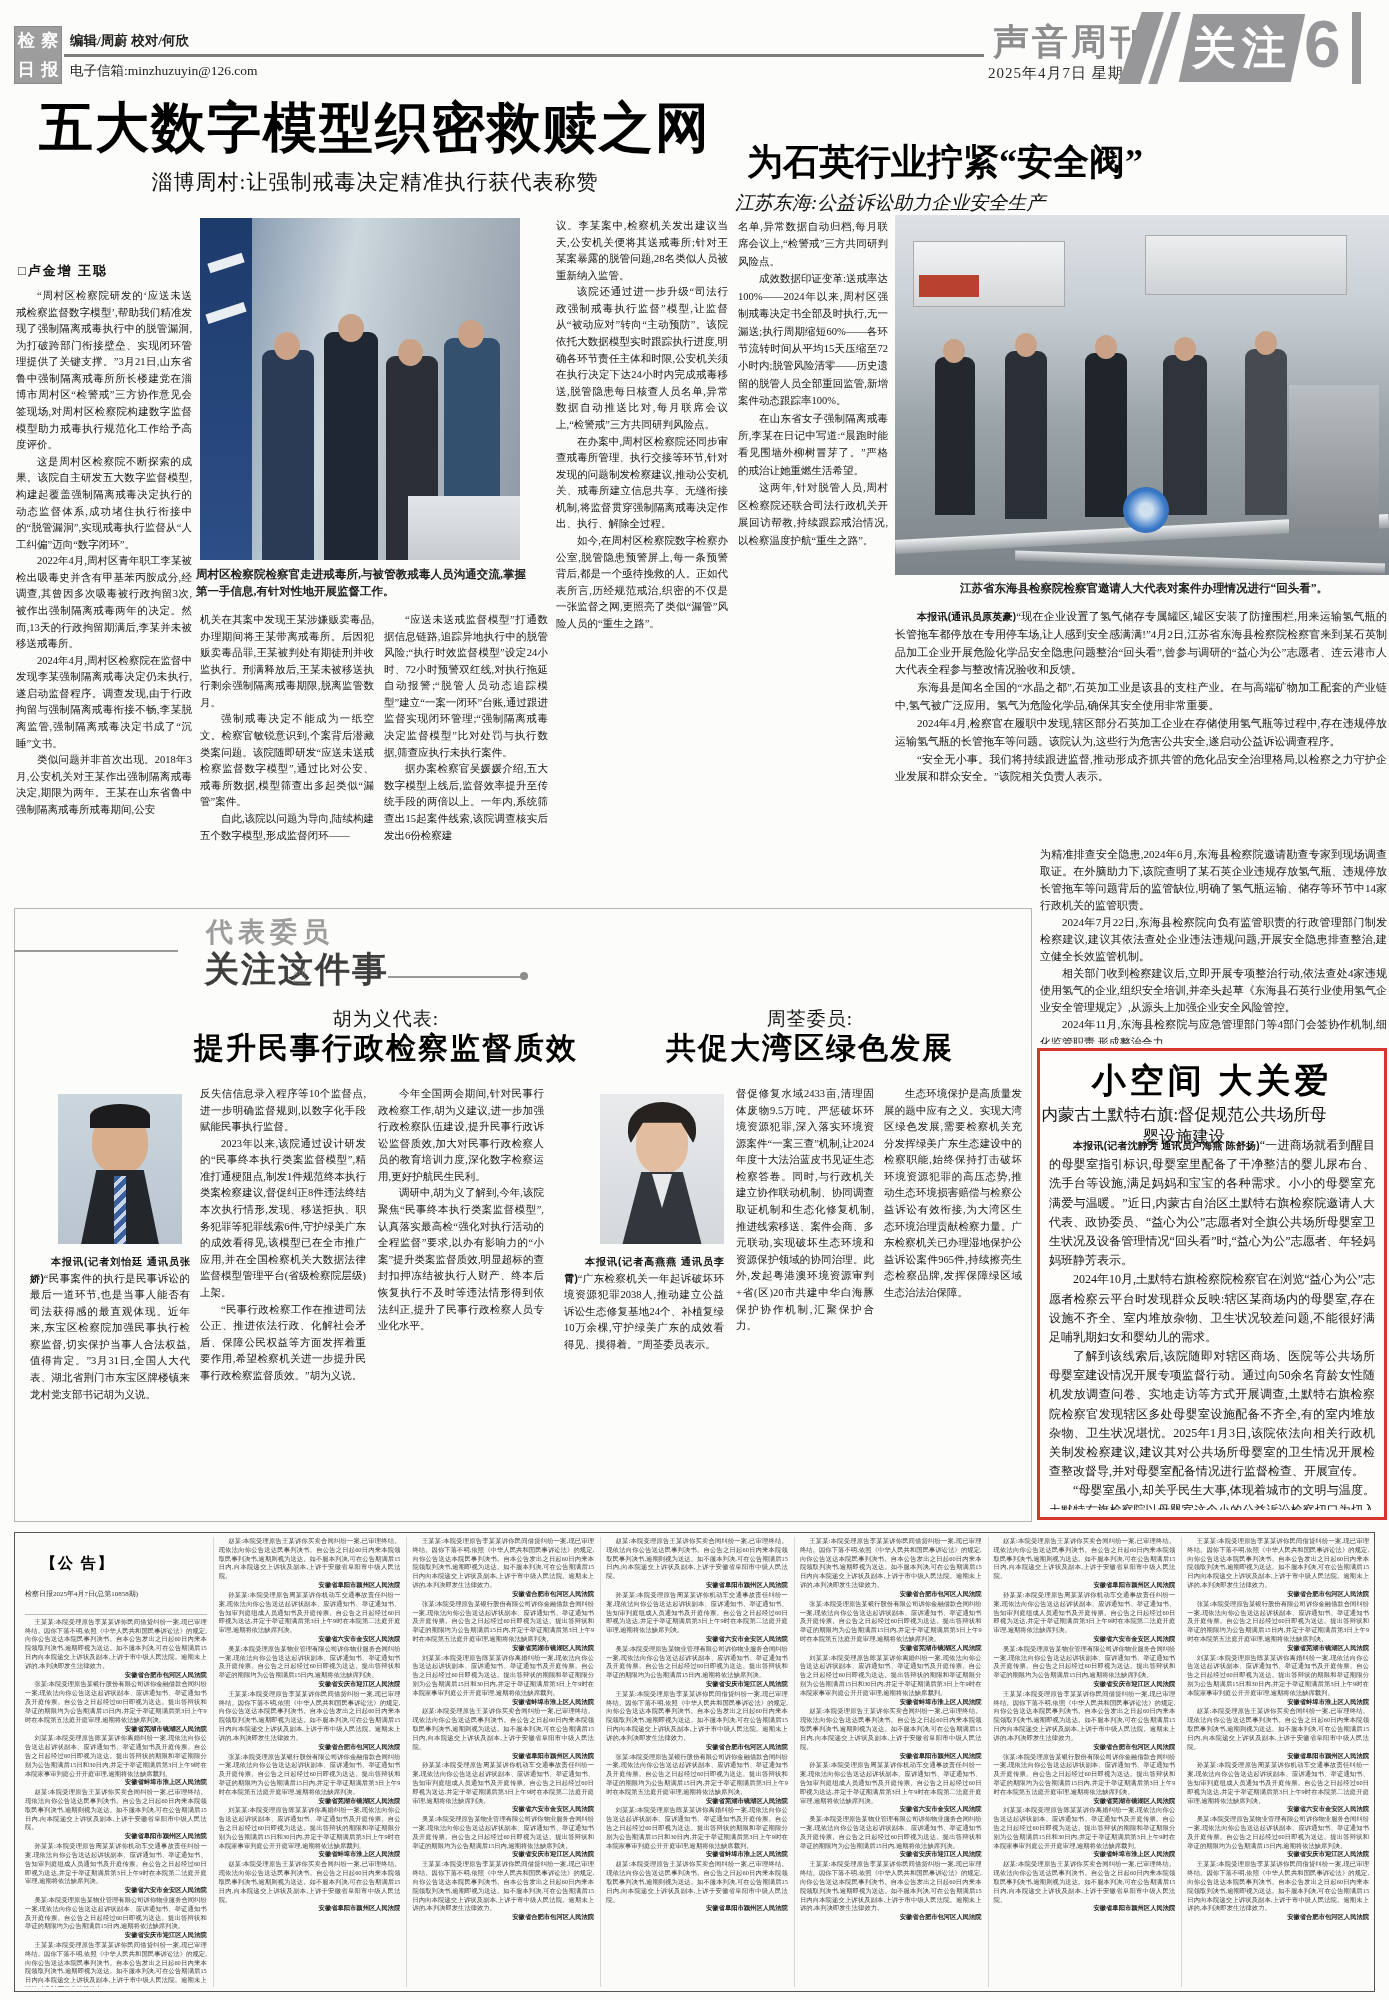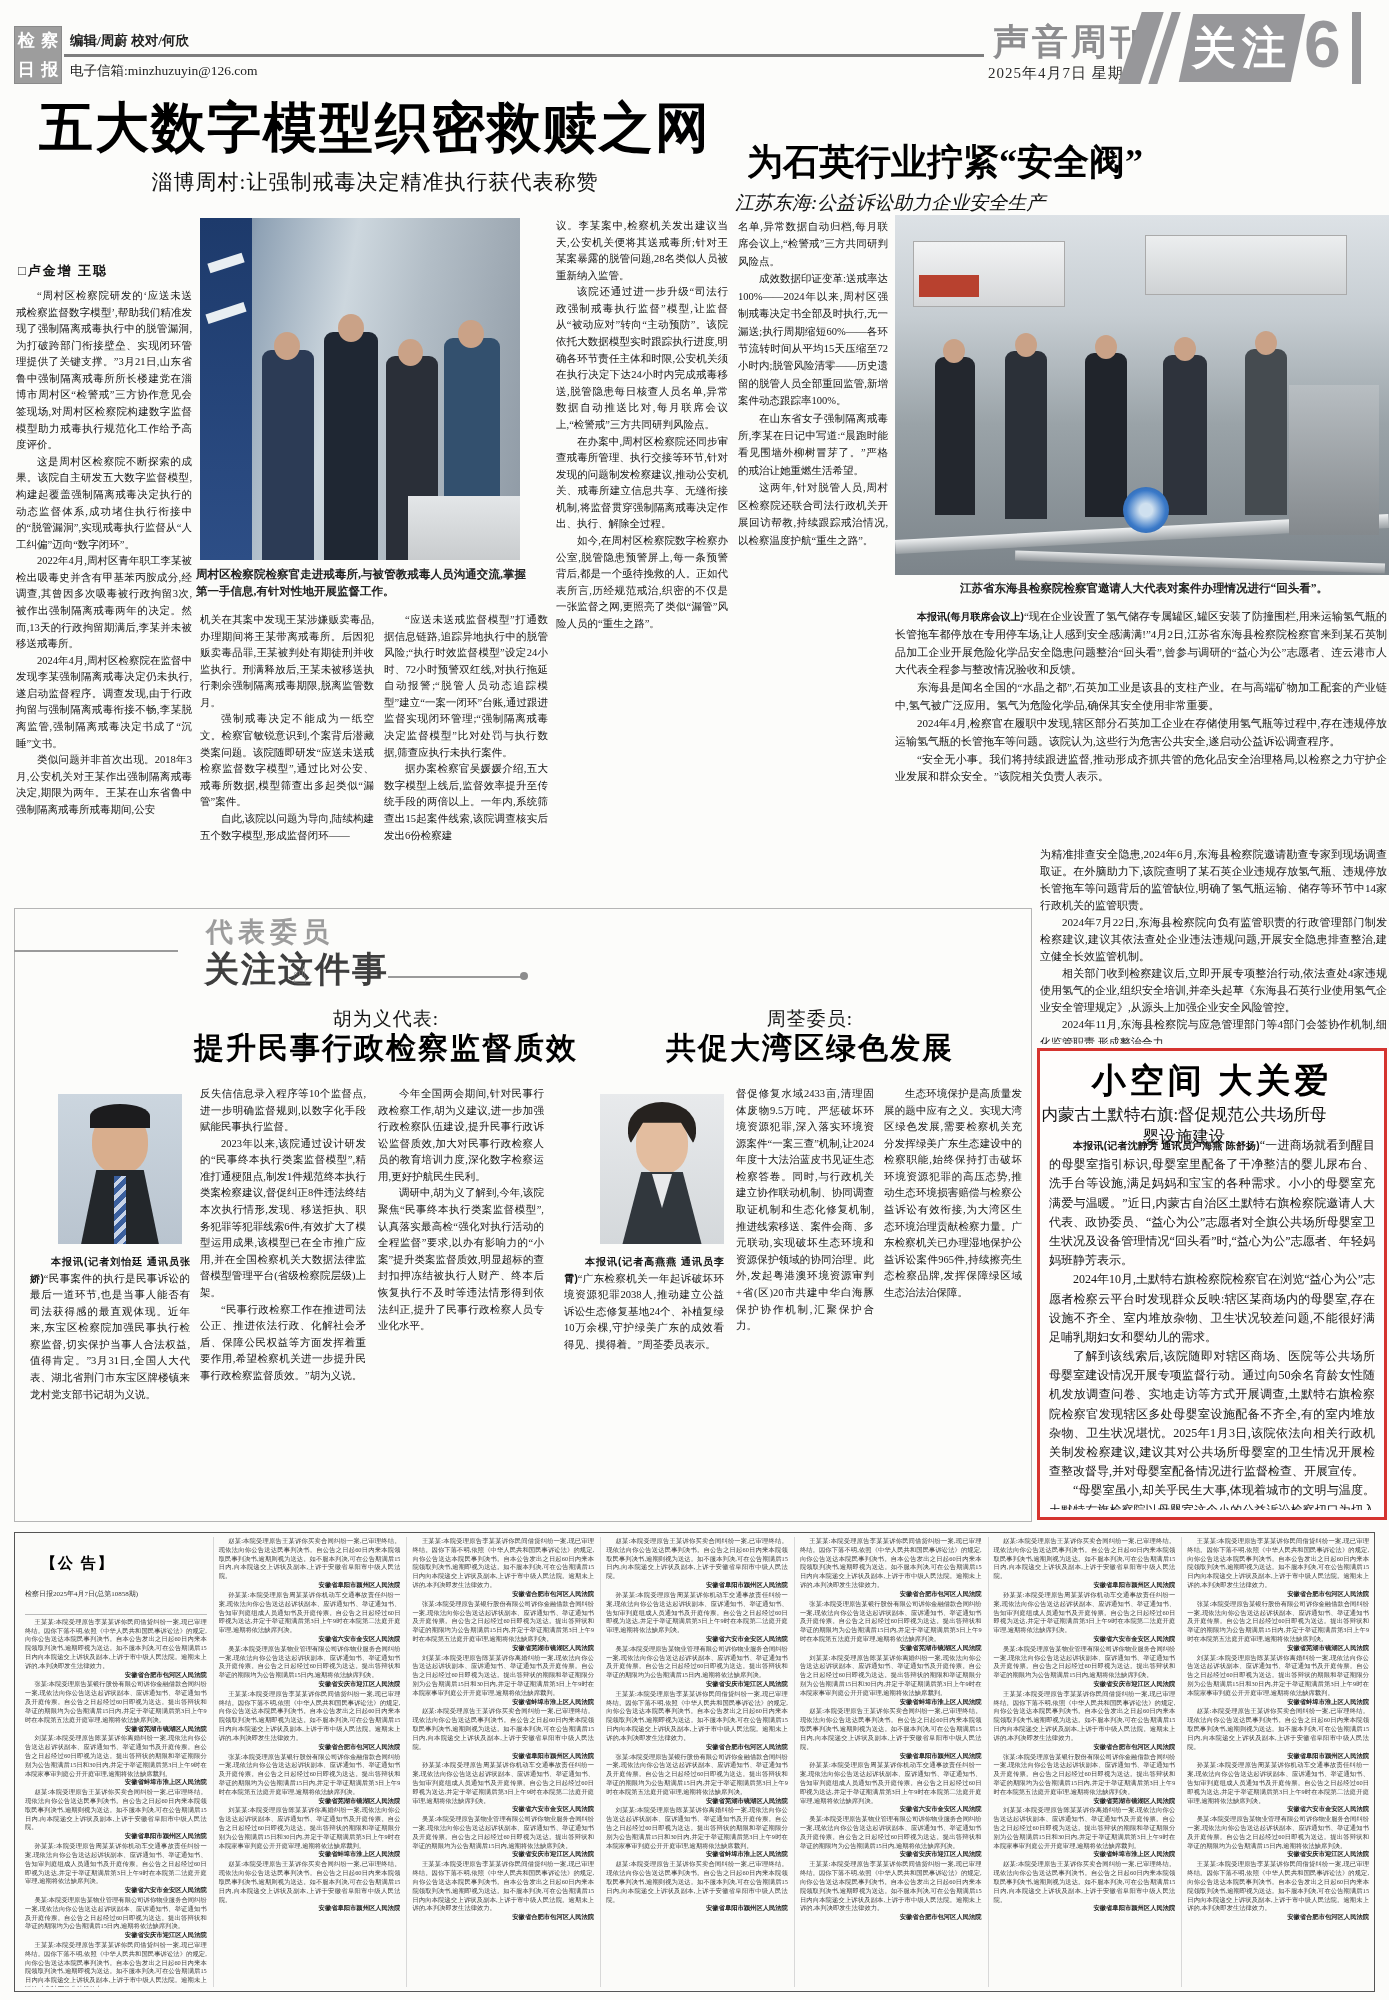--- a/index.html
+++ b/index.html
@@ -167,21 +167,21 @@
     <div class="person" style="left:350px;bottom:60px;width:42px;height:166px;background:#454b50;"></div>
     <div class="head" style="left:360px;bottom:220px;width:22px;height:24px;"></div>
     <div class="abs" style="left:0;bottom:34px;width:494px;height:14px;background:linear-gradient(180deg,#eef0f1,#9aa0a4);transform:rotate(-3deg);"></div>
     <div class="abs" style="left:120px;bottom:8px;width:370px;height:10px;background:linear-gradient(180deg,#e6e8e9,#8f9498);transform:rotate(2deg);"></div>
     <div class="abs" style="left:228px;bottom:42px;width:46px;height:46px;border-radius:50%;background:radial-gradient(circle at 50% 50%,#cfe0ef 20%,#3a79c8 60%,#2a5a99 100%);"></div>
     <div class="abs" style="right:10px;bottom:40px;width:90px;height:150px;background:linear-gradient(180deg,#b8bec2,#84898d);"></div>
   </div>
   <div class="abs caption" style="left:900px;top:580px;width:488px;height:20px;text-align:center;">江苏省东海县检察院检察官邀请人大代表对案件办理情况进行“回头看”。</div>
 
   <div class="abs col" style="left:895px;top:608px;width:492px;height:232px;font-size:11px;line-height:1.62;">
-    <p class="lead"><b>本报讯(每月联席会议上)</b><span>“现在企业设置了氢气储存专属罐区,罐区安装了防撞围栏,用来运输氢气瓶的长管拖车都停放在专用停车场,让人感到安全感满满!”4月2日,江苏省东海县检察院检察官来到某石英制品加工企业开展危险化学品安全隐患问题整治“回头看”,曾参与调研的“益心为公”志愿者、连云港市人大代表全程参与整改情况验收和反馈。</span></p>
+    <p class="lead"><b>本报讯(通讯员原英豪)</b><span>“现在企业设置了氢气储存专属罐区,罐区安装了防撞围栏,用来运输氢气瓶的长管拖车都停放在专用停车场,让人感到安全感满满!”4月2日,江苏省东海县检察院检察官来到某石英制品加工企业开展危险化学品安全隐患问题整治“回头看”,曾参与调研的“益心为公”志愿者、连云港市人大代表全程参与整改情况验收和反馈。</span></p>
   <p>东海县是闻名全国的“水晶之都”,石英加工业是该县的支柱产业。在与高端矿物加工配套的产业链中,氢气被广泛应用。氢气为危险化学品,确保其安全使用非常重要。</p>
       <p>2024年4月,检察官在履职中发现,辖区部分石英加工企业在存储使用氢气瓶等过程中,存在违规停放运输氢气瓶的长管拖车等问题。该院认为,这些行为危害公共安全,遂启动公益诉讼调查程序。</p>
       <p>“安全无小事。我们将持续跟进监督,推动形成齐抓共管的危化品安全治理格局,以检察之力守护企业发展和群众安全。”该院相关负责人表示。</p>
     </div>
   <div class="abs col cont" style="left:1040px;top:846px;width:347px;height:198px;font-size:11px;line-height:1.55;">
       <p>为精准排查安全隐患,2024年6月,东海县检察院邀请勘查专家到现场调查取证。在外脑助力下,该院查明了某石英企业违规存放氢气瓶、违规停放长管拖车等问题背后的监管缺位,明确了氢气瓶运输、储存等环节中14家行政机关的监管职责。</p>
       <p>2024年7月22日,东海县检察院向负有监管职责的行政管理部门制发检察建议,建议其依法查处企业违法违规问题,开展安全隐患排查整治,建立健全长效监管机制。</p>
       <p>相关部门收到检察建议后,立即开展专项整治行动,依法查处4家违规使用氢气的企业,组织安全培训,并牵头起草《东海县石英行业使用氢气企业安全管理规定》,从源头上加强企业安全风险管控。</p>
       <p>2024年11月,东海县检察院与应急管理部门等4部门会签协作机制,细化监管职责,形成整治合力。</p>
     </div>
@@ -200,21 +200,21 @@
     <div class="abs" style="left:34px;top:18px;width:56px;height:62px;border-radius:46%;background:#d9ae8d;"></div>
     <div class="abs" style="left:32px;top:10px;width:60px;height:24px;border-radius:50% 50% 0 0;background:#1c1c1e;"></div>
     <div class="abs" style="left:8px;top:76px;width:108px;height:74px;background:#23272b;clip-path:polygon(14% 100%,28% 0,72% 0,86% 100%);"></div>
     <div class="abs" style="left:56px;top:82px;width:12px;height:68px;background:repeating-linear-gradient(135deg,#3a5f9e 0 5px,#c8d4e8 5px 9px);"></div>
   </div>
   <div class="abs col" style="left:30px;top:1254px;width:160px;height:258px;">
     <p class="lead"><b>本报讯(记者刘怡廷 通讯员张娇)</b><span>“民事案件的执行是民事诉讼的最后一道环节,也是当事人能否有司法获得感的最直观体现。近年来,东宝区检察院加强民事执行检察监督,切实保护当事人合法权益,值得肯定。”3月31日,全国人大代表、湖北省荆门市东宝区牌楼镇来龙村党支部书记胡为义说。</span></p>
   </div>
   <div class="abs col cont" style="left:200px;top:1086px;width:166px;height:426px;">
       <p>反失信信息录入程序等10个监督点,进一步明确监督规则,以数字化手段赋能民事执行监督。</p>
-      <p>2023年以来,该院通过设计研发的“民事终本执行类案监督模型”,精准打通梗阻点,制发1件规范终本执行类案检察建议,督促纠正8件违法终结本次执行情形,发现、移送拒执、职务犯罪等犯罪线索6件,有效扩大了模型运用成果,该模型已在全市推广应用,并在全国检察机关大数据法律监督模型管理平台(省级检察院层级)上架。</p>
+      <p>2023年以来,该院通过设计研发的“民事终本执行类案监督模型”,精准打通梗阻点,制发1件规范终本执行类案检察建议,督促纠正8件违法终结本次执行情形,发现、移送拒执、职务犯罪等犯罪线索6件,守护绿美广东的成效看得见,该模型已在全市推广应用,并在全国检察机关大数据法律监督模型管理平台(省级检察院层级)上架。</p>
       <p>“民事行政检察工作在推进司法公正、推进依法行政、化解社会矛盾、保障公民权益等方面发挥着重要作用,希望检察机关进一步提升民事行政检察监督质效。”胡为义说。</p>
     </div>
   <div class="abs col" style="left:378px;top:1086px;width:166px;height:426px;">
       <p>今年全国两会期间,针对民事行政检察工作,胡为义建议,进一步加强行政检察队伍建设,提升民事行政诉讼监督质效,加大对民事行政检察人员的教育培训力度,深化数字检察运用,更好护航民生民利。</p>
       <p>调研中,胡为义了解到,今年,该院聚焦“民事终本执行类案监督模型”,认真落实最高检“强化对执行活动的全程监督”要求,以办有影响力的“小案”提升类案监督质效,明显超标的查封扣押冻结被执行人财产、终本后恢复执行不及时等违法情形得到依法纠正,提升了民事行政检察人员专业化水平。</p>
     </div>
 
   <div class="abs speaker" style="left:620px;top:1006px;width:380px;">周荃委员:</div>
   <div class="abs sub-hl" style="left:620px;top:1028px;width:380px;">共促大湾区绿色发展</div>
   <div class="abs photo portrait-b" style="left:600px;top:1094px;width:124px;height:150px;">

